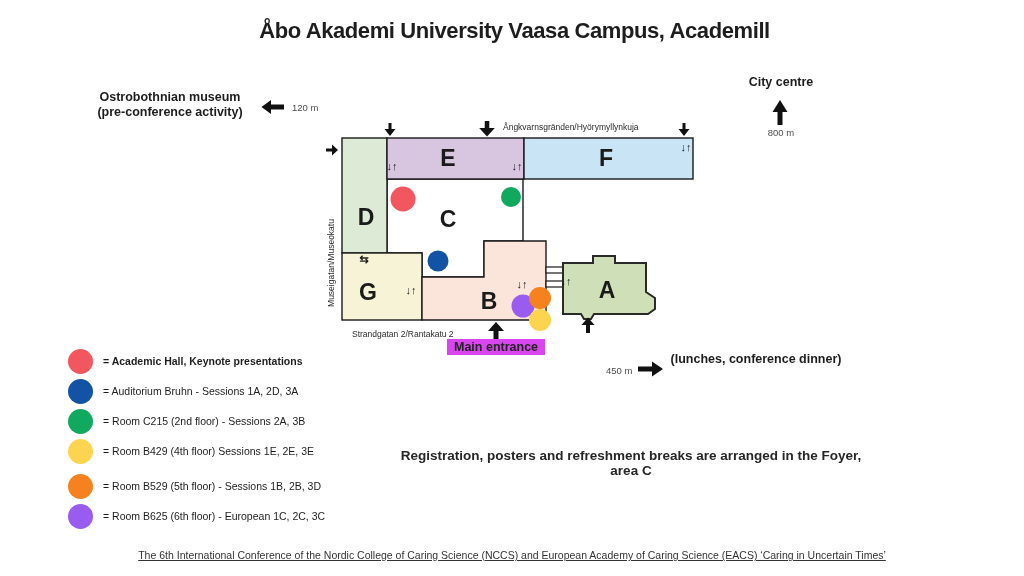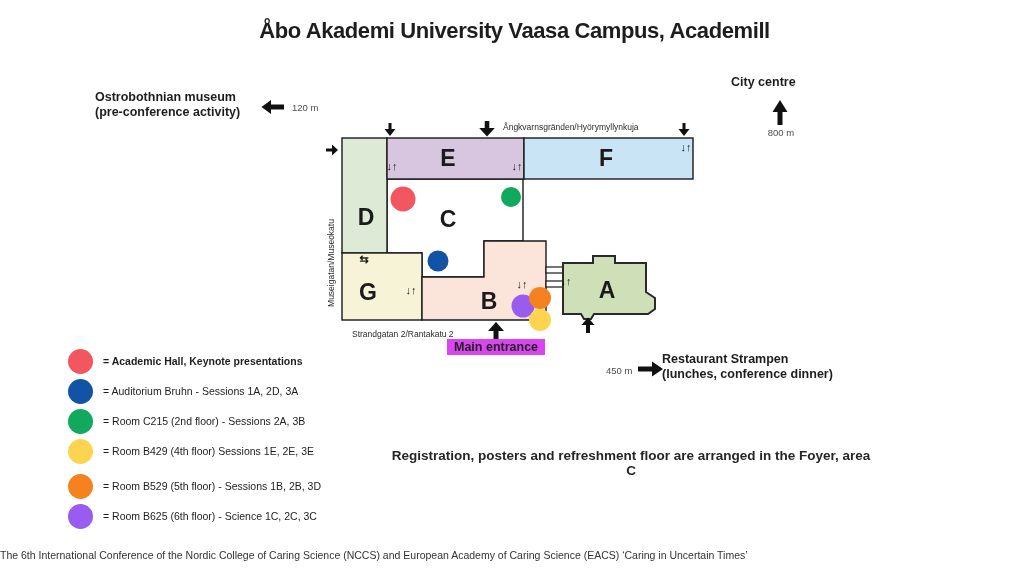--- a/index.html
+++ b/index.html
@@ -6,26 +6,26 @@
   body{font-family:"Liberation Sans", sans-serif; background:#fff;}
   #canvas{position:relative;width:1024px;height:576px;background:#fff;overflow:hidden;}
   .abs{position:absolute;}
   #map-svg{position:absolute;left:0;top:0;width:1024px;height:576px;}
   .page-title{left:0;top:18px;width:1003px;text-align:center;font-size:22px;font-weight:bold;
     color:#1d1d1d;letter-spacing:-0.4px;padding-left:13px;}
   .bldg-label{width:40px;text-align:center;font-size:23px;font-weight:bold;color:#1a1a1a;line-height:24px;}
   .glyph{width:22px;text-align:center;font-size:11px;font-weight:bold;color:#1a1a1a;line-height:12px;}
   .street{font-size:8.5px;color:#2b2b2b;white-space:nowrap;}
   .street-vert{width:140px;text-align:center;transform:rotate(-90deg);}
-  .dir-label{font-weight:bold;font-size:12.5px;color:#1d1d1d;text-align:left;line-height:15px;white-space:nowrap;}
+  .dir-label{font-weight:bold;font-size:12.5px;color:#1d1d1d;text-align:center;line-height:15px;white-space:nowrap;}
   .dist{font-size:9.5px;color:#4d4d4d;white-space:nowrap;}
   .entrance{background:#d946ef;font-weight:bold;font-size:12.5px;color:#222;
     padding:1px 7px;line-height:14px;white-space:nowrap;}
   .note{font-weight:bold;font-size:13.5px;color:#262626;text-align:center;}
-  .footer{left:0;right:0;text-align:left;font-size:10.5px;color:#333;}
+  .footer{left:0;right:0;text-align:center;font-size:10.5px;color:#333;text-decoration:underline;}
   .legend{left:68px;top:346px;}
   .legend-row{display:flex;align-items:center;height:30px;}
   .legend-row.gap{margin-top:5px;align-items:center;}
   .legend-dot{width:25px;height:25px;border-radius:50%;flex:0 0 25px;margin-right:10px;}
   .legend-text{font-size:10.5px;color:#1d1d1d;white-space:nowrap;}
   .legend-text.bold{font-weight:bold;}
 </style>
 </head>
 <body>
 
@@ -75,21 +75,20 @@
     <div>Ostrobothnian museum</div>
     <div>(pre-conference activity)</div>
   </div>
   <div class="abs dist" style="left:292px;top:102px;">120 m</div>
 
   <div class="abs dir-label" style="left:731px;top:75px;width:100px;">City centre</div>
   <div class="abs dist" style="left:731px;top:127px;width:100px;text-align:center;">800 m</div>
 
   <div class="abs dist" style="left:606px;top:365px;">450 m</div>
   <div class="abs dir-label" style="left:662px;top:352px;width:188px;">
-    <div>Restaurant Strampen</div>
     <div>(lunches, conference dinner)</div>
   </div>
 
   <div class="abs street" style="left:503px;top:122px;">Ångkvarnsgränden/Hyörymyllynkuja</div>
   <div class="abs street street-vert" style="left:261px;top:258px;">Museigatan/Museokatu</div>
   <div class="abs street" style="left:352px;top:329px;">Strandgatan 2/Rantakatu 2</div>
 
   <div class="abs entrance" style="left:447px;top:339px;">Main entrance</div>
 
   <div class="abs bldg-label" style="left:346px;top:205px;">D</div>
@@ -124,21 +123,21 @@
     <div class="legend-row">
       <span class="legend-dot" style="background-color: rgb(253, 212, 79);"></span>
       <span class="legend-text">= Room B429 (4th floor) Sessions 1E, 2E, 3E</span>
     </div>
     <div class="legend-row gap">
       <span class="legend-dot" style="background-color: rgb(245, 130, 31);"></span>
       <span class="legend-text">= Room B529 (5th floor) - Sessions 1B, 2B, 3D</span>
     </div>
     <div class="legend-row">
       <span class="legend-dot" style="background-color: rgb(154, 92, 240);"></span>
-      <span class="legend-text">= Room B625 (6th floor) - Science  1C, 2C, 3C</span>
+      <span class="legend-text">= Room B625 (6th floor) - European  1C, 2C, 3C</span>
     </div>
   </div>
 
-  <div class="abs note" style="left:388px;top:448px;width:486px;">Registration, posters and refreshment floor are arranged in the Foyer, area C</div>
+  <div class="abs note" style="left:388px;top:448px;width:486px;">Registration, posters and refreshment breaks are arranged in the Foyer, area C</div>
 
   <div class="abs footer" style="top:549px;">The 6th International Conference of the Nordic College of Caring Science (NCCS) and European Academy of Caring Science (EACS) ‘Caring in Uncertain Times’</div>
 
 </div>
 
 </body></html>

